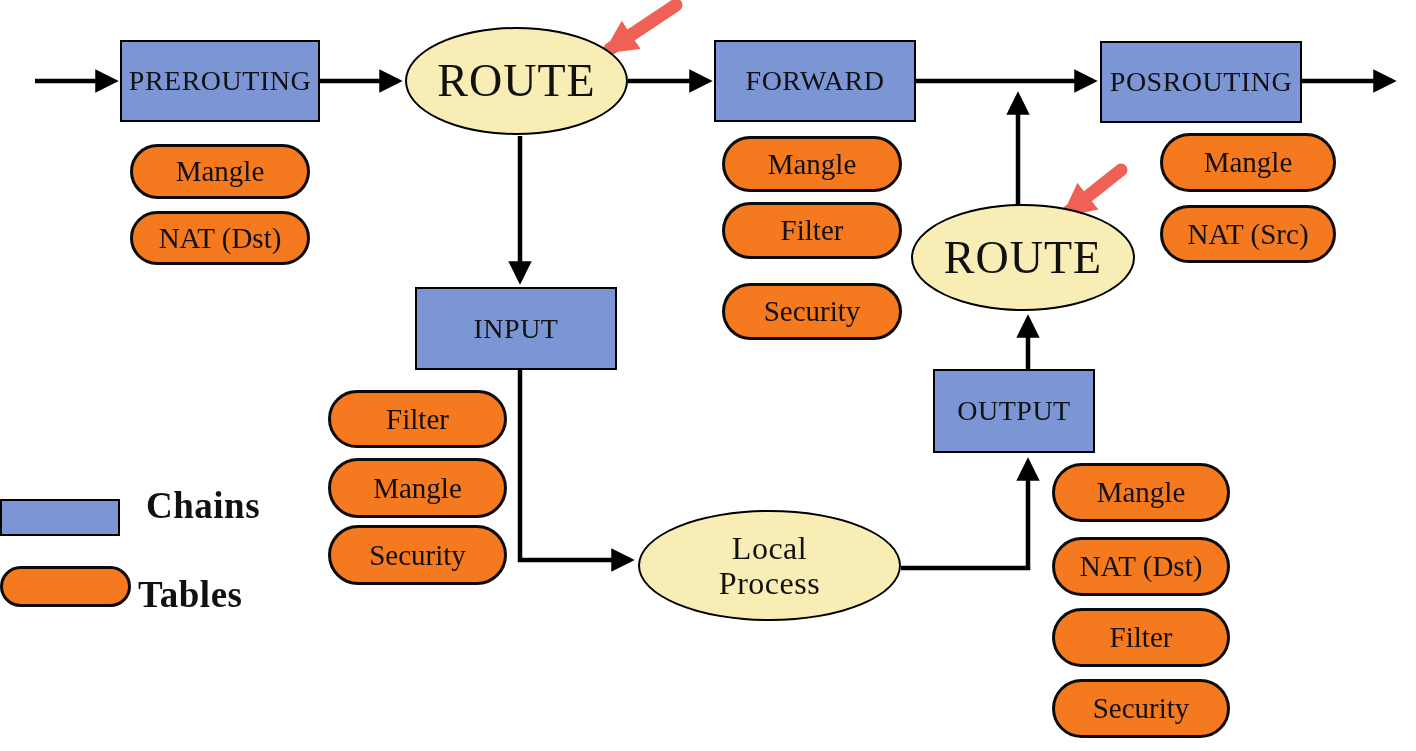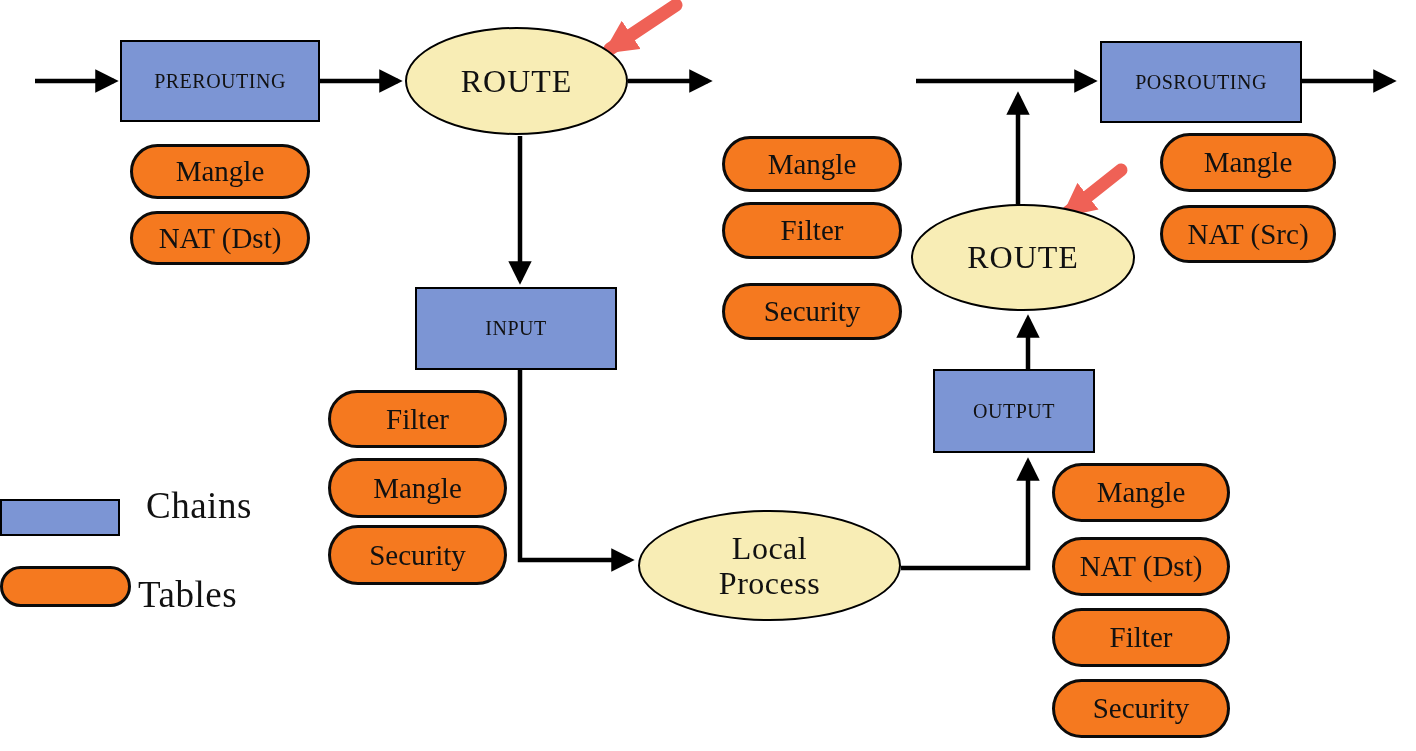--- a/index.html
+++ b/index.html
@@ -17,36 +17,36 @@
     overflow: hidden;
   }
   .chain {
     position: absolute;
     background: var(--chain-fill, #7C95D4);
     border: 2px solid #000;
     box-sizing: border-box;
     display: flex;
     align-items: center;
     justify-content: center;
-    font-size: 20px;
+    font-size: 28px;
     letter-spacing: 0.5px;
     white-space: nowrap;
   }
   .decision {
     position: absolute;
     background: var(--decision-fill, #F8EDB5);
     border: 2px solid #000;
     box-sizing: border-box;
     border-radius: 50%;
     display: flex;
     flex-direction: column;
     align-items: center;
     justify-content: center;
     text-align: center;
-    font-size: 32px;
+    font-size: 46px;
     letter-spacing: 1px;
     line-height: 1.08;
   }
   .decision.small-text { font-size: 32px; letter-spacing: 0.5px; align-items: center; }
   .pill {
     position: absolute;
     background: var(--table-fill, #F5791F);
     border: 3px solid #0b0b0b;
     box-sizing: border-box;
     border-radius: 30px;
@@ -67,20 +67,21 @@
     background: var(--table-fill, #F5791F);
     border: 3px solid #0b0b0b;
     box-sizing: border-box;
     border-radius: 22px;
   }
   .legend-label {
     position: absolute;
     font-size: 37px;
     letter-spacing: 0.5px;
     white-space: nowrap;
+    font-weight: bold;
   }
   #arrow-layer {
     position: absolute;
     left: 0; top: 0;
     width: 1416px;
     height: 751px;
     pointer-events: none;
   }
   #arrow-layer .flow { stroke: var(--arrow, #000); stroke-width: 4.5; fill: none; }
   #arrow-layer .hl   { stroke: var(--highlight-arrow, #EF6156); stroke-width: 13; fill: none; stroke-linecap: round; }
@@ -111,20 +112,21 @@
     <path class="flow" d="M520 370 V560 H630" marker-end="url(#mBlack)"></path>
     <path class="flow" d="M901 568 H1028 V462" marker-end="url(#mBlack)"></path>
     <path class="flow" d="M1028 369 V319" marker-end="url(#mBlack)"></path>
     <path class="flow" d="M1018 204 V96" marker-end="url(#mBlack)"></path>
 
     <path class="hl" d="M676 5 L610 49" marker-end="url(#mRed)"></path>
     <path class="hl" d="M1121 170 L1068 212" marker-end="url(#mRed)"></path>
   </svg>
 
   <div class="chain" style="left:120px;top:40px;width:200px;height:82px">PREROUTING</div>
+  <div class="chain" style="left:714px;top:40px;width:202px;height:82px">FORWARD</div>
   <div class="chain" style="left:1100px;top:41px;width:202px;height:82px">POSROUTING</div>
   <div class="chain" style="left:415px;top:287px;width:202px;height:83px">INPUT</div>
   <div class="chain" style="left:933px;top:369px;width:162px;height:84px">OUTPUT</div>
 
   <div class="decision" style="left:405px;top:27px;width:223px;height:108px">ROUTE</div>
   <div class="decision" style="left:911px;top:204px;width:224px;height:107px">ROUTE</div>
   <div class="decision small-text" style="left:638px;top:510px;width:263px;height:111px">
     <span>Local</span>
     <span>Process</span>
   </div>

